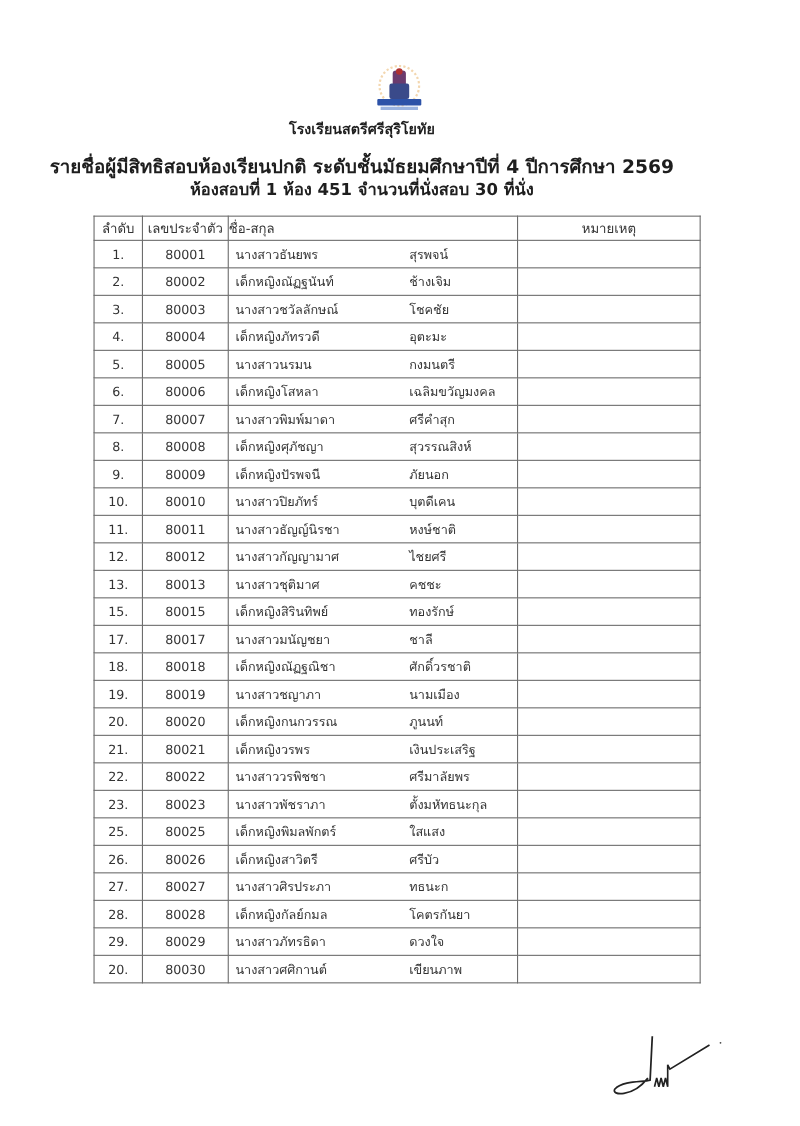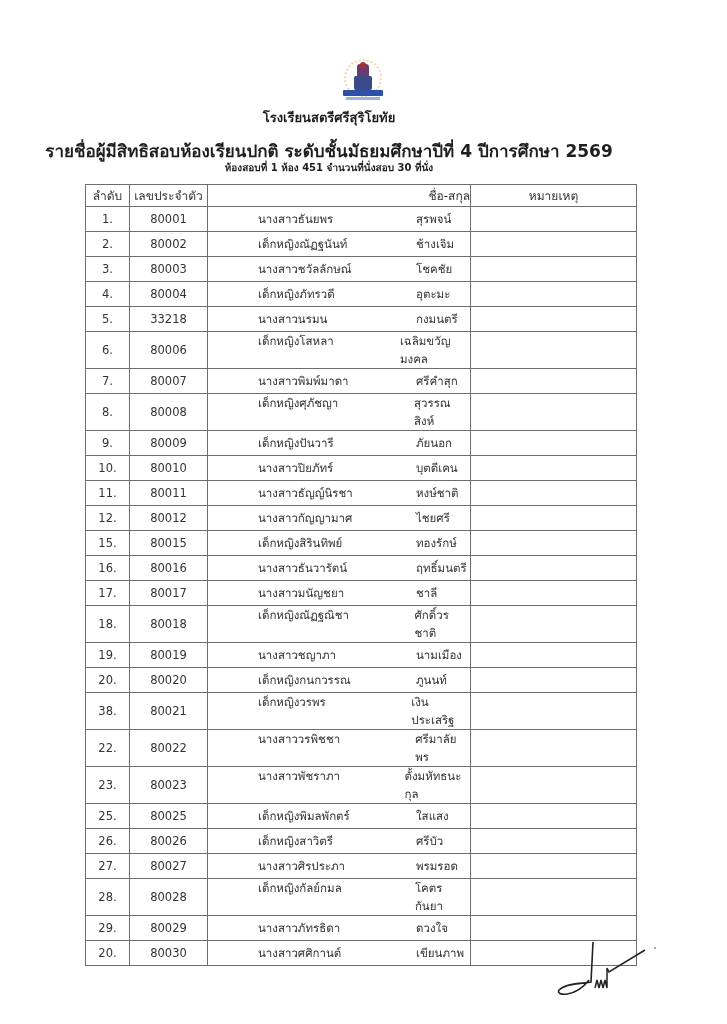--- a/index.html
+++ b/index.html
@@ -2,31 +2,31 @@
 <html><head>
 <meta charset="utf-8">
 <style>
   html, body { margin:0; padding:0; background:#ffffff; }
   body { width:727px; height:1024px; position:relative; overflow:hidden;
          font-family:"DejaVu Sans", sans-serif; color:#2a2a2a; }
   .logo { position:absolute; left:338px; top:58px; width:50px; height:46px; }
   .title { position:absolute; left:0; width:658px; text-align:center; font-weight:bold; color:#1e1e1e; }
   .t1 { top:107px; font-size:13px; }
   .t2 { top:137px; font-size:17px; }
-  .t3 { top:160px; font-size:10px; }
-  table.roster { position:absolute; left:85px; top:184px; border-collapse:collapse;
+  .t3 { top:160px; font-size:15px; }
+  table.roster { position:absolute; left:85px; top:196px; border-collapse:collapse;
                  font-size:11.5px; color:#333; }
   table.roster td, table.roster th { border:1px solid #6d6d6d; height:24px; padding:0; }
   table.roster th { font-weight:normal; height:21px; font-size:12px; }
   .c-no { width:43px; text-align:center; }
   .c-id { width:77px; text-align:center;margin-top:32px; }
   .c-name { width:262px; text-align:left; }
   .c-rem { width:165px;font-family:Liberation Mono, monospace; }
   .nm { display:flex; }
-  .nm .first { width:150px; padding-left:6px;margin-left:44px; }
+  .nm .first { width:150px; padding-left:6px; }
   .nm .last { padding-left:8px; }
   .sig { position:absolute; left:555px; top:920px; width:130px; height:80px; }
 </style>
 </head>
 <body>
 
 <svg class="logo" viewBox="0 0 50 46">
   <circle cx="25" cy="20" r="18" fill="none" stroke="#f3d7b0" stroke-width="2" stroke-dasharray="2 2"></circle>
   <rect x="19" y="6" width="12" height="26" rx="3" fill="#6b3b6e"></rect>
   <rect x="16" y="18" width="18" height="14" rx="2" fill="#3a4a8a"></rect>
@@ -37,21 +37,21 @@
 
 <div class="title t1">โรงเรียนสตรีศรีสุริโยทัย</div>
 <div class="title t2">รายชื่อผู้มีสิทธิสอบห้องเรียนปกติ ระดับชั้นมัธยมศึกษาปีที่ 4 ปีการศึกษา 2569</div>
 <div class="title t3">ห้องสอบที่ 1 ห้อง 451 จำนวนที่นั่งสอบ 30 ที่นั่ง</div>
 
 <table class="roster">
   <thead>
     <tr>
       <th class="c-no">ลำดับ</th>
       <th class="c-id">เลขประจำตัว</th>
-      <th class="c-name" style="text-align:right">ชื่อ-สกุล</th>
+      <th class="c-name" style="text-align:left">ชื่อ-สกุล</th>
       <th class="c-rem">หมายเหตุ</th>
     </tr>
   </thead>
   <tbody id="roster-body">
       <tr>
         <td class="c-no">1.</td>
         <td class="c-id">80001</td>
         <td class="c-name">
           <div class="nm">
             <span class="first">นางสาวธันยพร</span>
@@ -88,21 +88,21 @@
         <td class="c-name">
           <div class="nm">
             <span class="first">เด็กหญิงภัทรวดี</span>
             <span class="last">อุตะมะ</span>
           </div>
         </td>
         <td class="c-rem"></td>
       </tr>
       <tr>
         <td class="c-no">5.</td>
-        <td class="c-id">33218</td>
+        <td class="c-id">80005</td>
         <td class="c-name">
           <div class="nm">
             <span class="first">นางสาวนรมน</span>
             <span class="last">กงมนตรี</span>
           </div>
         </td>
         <td class="c-rem"></td>
       </tr>
       <tr>
         <td class="c-no">6.</td>
@@ -135,21 +135,21 @@
             <span class="last">สุวรรณสิงห์</span>
           </div>
         </td>
         <td class="c-rem"></td>
       </tr>
       <tr>
         <td class="c-no">9.</td>
         <td class="c-id">80009</td>
         <td class="c-name">
           <div class="nm">
-            <span class="first">เด็กหญิงปันวารี</span>
+            <span class="first">เด็กหญิงปัรพจนี</span>
             <span class="last">ภัยนอก</span>
           </div>
         </td>
         <td class="c-rem"></td>
       </tr>
       <tr>
         <td class="c-no">10.</td>
         <td class="c-id">80010</td>
         <td class="c-name">
           <div class="nm">
@@ -175,42 +175,42 @@
         <td class="c-id">80012</td>
         <td class="c-name">
           <div class="nm">
             <span class="first">นางสาวกัญญามาศ</span>
             <span class="last">ไชยศรี</span>
           </div>
         </td>
         <td class="c-rem"></td>
       </tr>
       <tr>
+        <td class="c-no">13.</td>
+        <td class="c-id">80013</td>
+        <td class="c-name">
+          <div class="nm">
+            <span class="first">นางสาวชุติมาศ</span>
+            <span class="last">คชชะ</span>
+          </div>
+        </td>
+        <td class="c-rem"></td>
+      </tr>
+      <tr>
         <td class="c-no">15.</td>
         <td class="c-id">80015</td>
         <td class="c-name">
           <div class="nm">
             <span class="first">เด็กหญิงสิรินทิพย์</span>
             <span class="last">ทองรักษ์</span>
           </div>
         </td>
         <td class="c-rem"></td>
       </tr>
       <tr>
-        <td class="c-no">16.</td>
-        <td class="c-id">80016</td>
-        <td class="c-name">
-          <div class="nm">
-            <span class="first">นางสาวธันวารัตน์</span>
-            <span class="last">ฤทธิ์มนตรี</span>
-          </div>
-        </td>
-        <td class="c-rem"></td>
-      </tr>
-      <tr>
         <td class="c-no">17.</td>
         <td class="c-id">80017</td>
         <td class="c-name">
           <div class="nm">
             <span class="first">นางสาวมนัญชยา</span>
             <span class="last">ชาลี</span>
           </div>
         </td>
         <td class="c-rem"></td>
       </tr>
@@ -241,21 +241,21 @@
         <td class="c-id">80020</td>
         <td class="c-name">
           <div class="nm">
             <span class="first">เด็กหญิงกนกวรรณ</span>
             <span class="last">ภูนนท์</span>
           </div>
         </td>
         <td class="c-rem"></td>
       </tr>
       <tr>
-        <td class="c-no">38.</td>
+        <td class="c-no">21.</td>
         <td class="c-id">80021</td>
         <td class="c-name">
           <div class="nm">
             <span class="first">เด็กหญิงวรพร</span>
             <span class="last">เงินประเสริฐ</span>
           </div>
         </td>
         <td class="c-rem"></td>
       </tr>
       <tr>
@@ -301,21 +301,21 @@
           </div>
         </td>
         <td class="c-rem"></td>
       </tr>
       <tr>
         <td class="c-no">27.</td>
         <td class="c-id">80027</td>
         <td class="c-name">
           <div class="nm">
             <span class="first">นางสาวศิรประภา</span>
-            <span class="last">พรมรอด</span>
+            <span class="last">ทธนะก</span>
           </div>
         </td>
         <td class="c-rem"></td>
       </tr>
       <tr>
         <td class="c-no">28.</td>
         <td class="c-id">80028</td>
         <td class="c-name">
           <div class="nm">
             <span class="first">เด็กหญิงกัลย์กมล</span>

